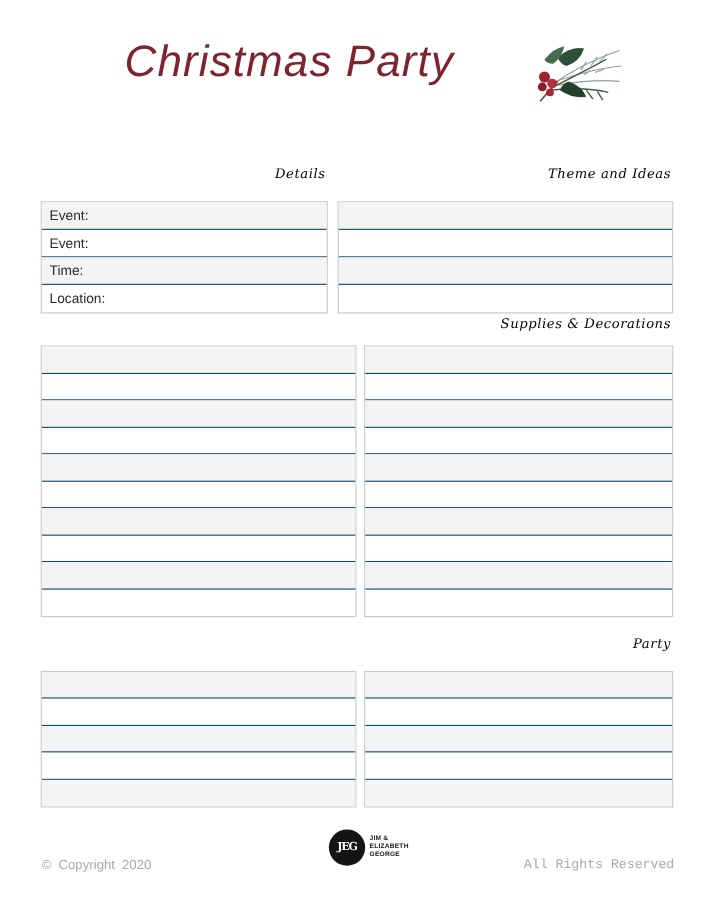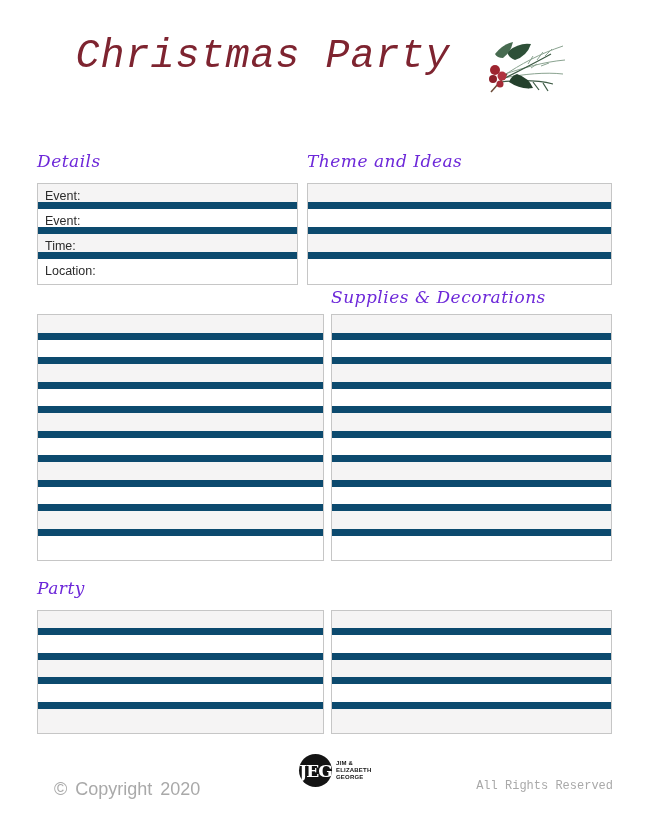--- a/index.html
+++ b/index.html
@@ -3,57 +3,57 @@
 <meta charset="utf-8">
 <style>
   html,body{margin:0;padding:0;background:#fff;}
   .page{
     position:relative;width:649px;height:840px;margin:0 auto;background:#ffffff;
     font-family:"Liberation Sans",sans-serif;overflow:hidden;
   }
   
   .title-text{
     position:absolute;top:34px;left:0;width:526px;text-align:center;
-    font-family:Liberation Mono, monospace;font-style:italic;font-size:40px;
+    font-family:Liberation Sans, sans-serif;font-style:italic;font-size:40px;
     color:#7e2430;letter-spacing:1px;white-space:nowrap;
   }
   .sprig{position:absolute;left:473px;top:34px;width:95px;height:68px;}
   
   .hdr{
-    position:absolute;text-align:left;font-family:"DejaVu Serif",serif;
-    font-style:italic;font-size:17px;color:#6d28d9;letter-spacing:0.5px;
+    position:absolute;text-align:right;font-family:"DejaVu Serif",serif;
+    font-style:italic;font-size:12px;color:#000000;letter-spacing:0.5px;
   }
   #hdr-details{left:37px;width:259px;top:151px;}
   #hdr-theme{left:307px;width:303px;top:151px;}
   #hdr-food{left:37px;width:285px;top:287px;}
   #hdr-supplies{left:331px;width:279px;top:287px;}
   #hdr-guests{left:37px;width:573px;top:578px;}
   
   .table{position:absolute;border:1px solid #c6c6c6;background:#fff;}
   #tbl-details{left:37px;top:183px;width:259px;}
   #tbl-theme{left:307px;top:183px;width:303px;}
   #tbl-food{left:37px;top:314px;width:285px;}
   #tbl-supplies{left:331px;top:314px;width:279px;}
   #tbl-guests-left{left:37px;top:610px;width:285px;}
   #tbl-guests-right{left:331px;top:610px;width:279px;}
-  .trow{box-sizing:border-box;border-bottom:7px solid #0c4a6e;}
+  .trow{box-sizing:border-box;border-bottom:1px solid #0c4a6e;}
   .trow:last-child{border-bottom:none;}
   .trow:nth-child(odd){background:#f5f4f4;}
   .rh25 .trow{height:25px;}
   .rh245 .trow{height:24.5px;}
   .rh244 .trow{height:24.4px;}
   .rlabel{display:block;padding-left:7px;font-size:12.5px;color:#2b2b2b;line-height:25px;}
   
-  .copyright{position:absolute;left:54px;top:779px;font-size:18px;color:#a9a9a9;word-spacing:3px;}
+  .copyright{position:absolute;left:38px;top:779px;font-size:12px;color:#a9a9a9;word-spacing:3px;}
   .rights{position:absolute;right:36px;top:779px;font-size:12px;color:#a9a9a9;font-family:Liberation Mono, monospace;}
   .logo{position:absolute;left:299px;top:754px;display:flex;align-items:center;gap:4px;}
   .logo-circle{
     width:33px;height:33px;border-radius:50%;background:#141414;color:#ffffff;
     display:flex;align-items:center;justify-content:center;
-    font-family:"DejaVu Serif",serif;font-weight:bold;font-size:17px;letter-spacing:-1px;
+    font-family:"DejaVu Serif",serif;font-weight:bold;font-size:10px;letter-spacing:-1px;
   }
   .logo-name{font-size:6px;line-height:7px;font-weight:bold;color:#141414;letter-spacing:0.2px;}
 </style>
 </head>
 <body>
 
 <div class="page">
 
   <div class="title-text">Christmas Party</div>
   <svg class="sprig" viewBox="0 0 95 68" xmlns="http://www.w3.org/2000/svg">

